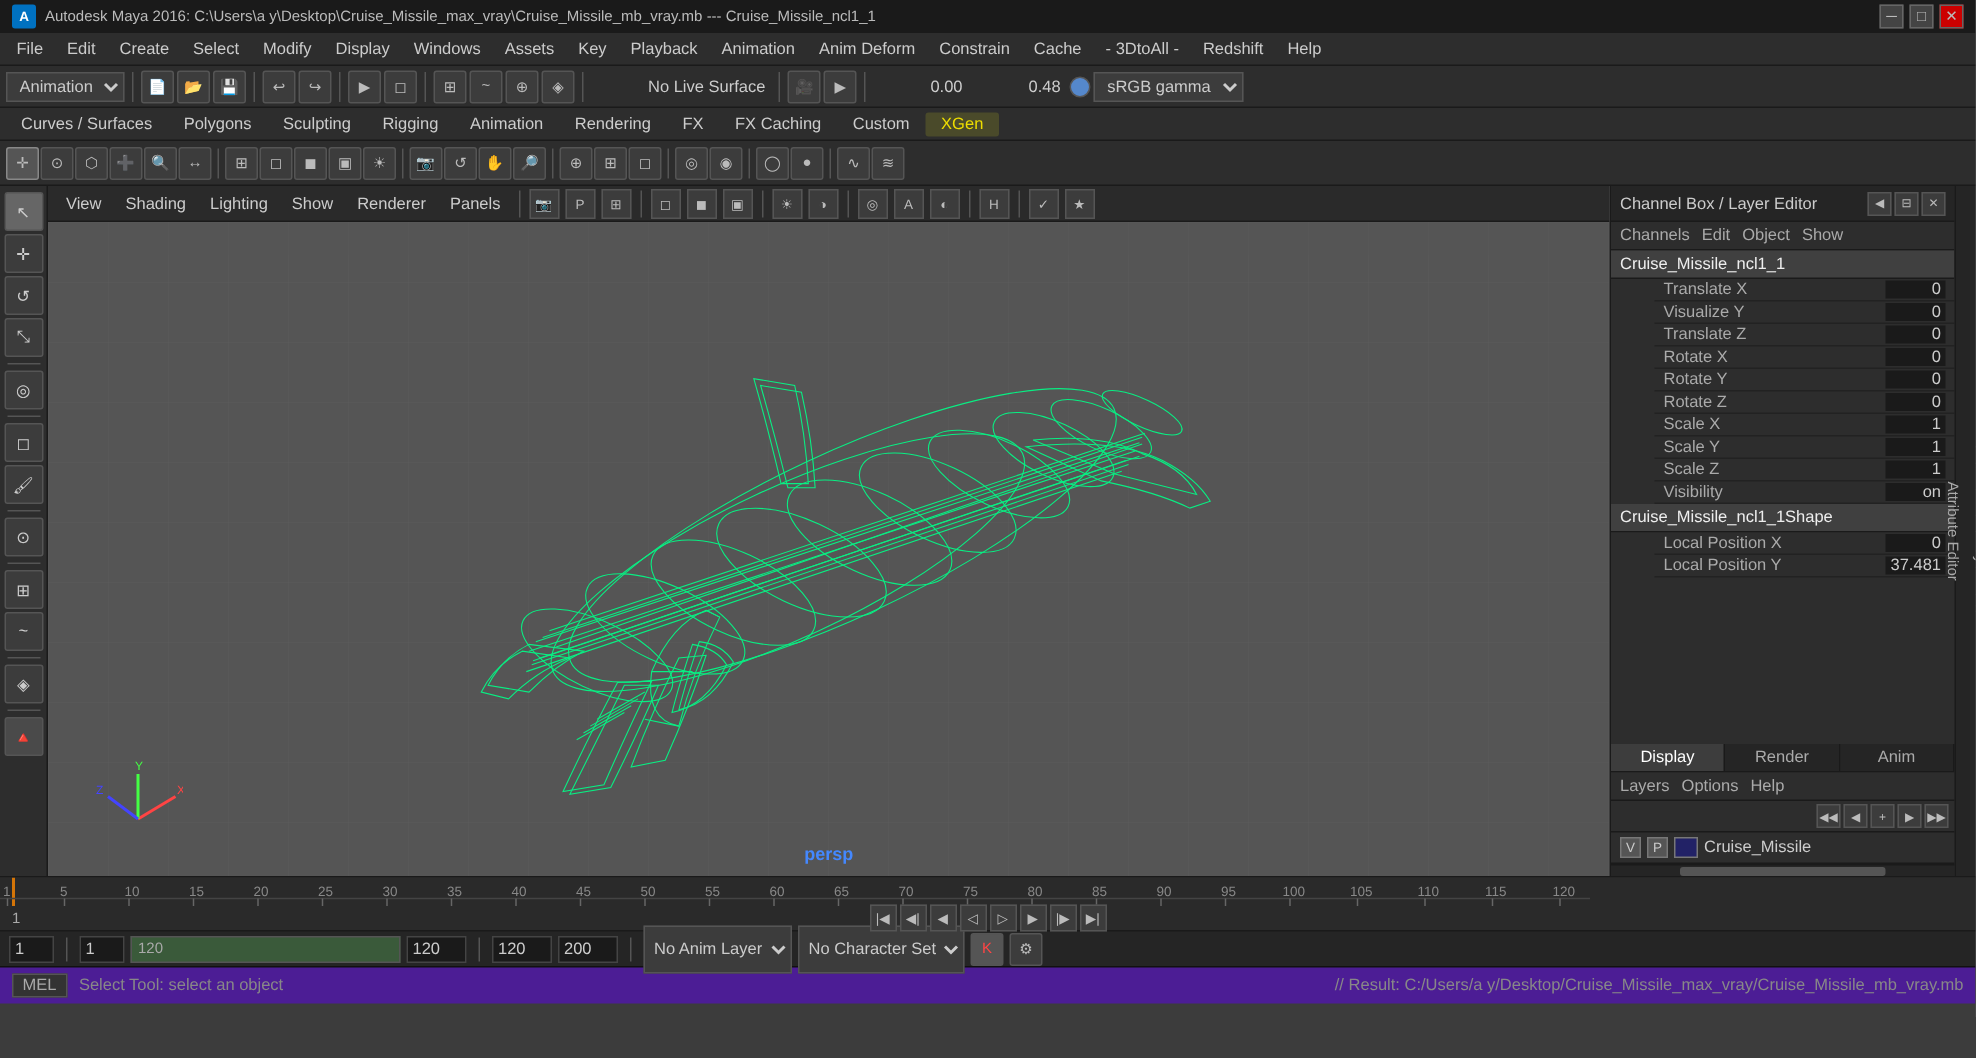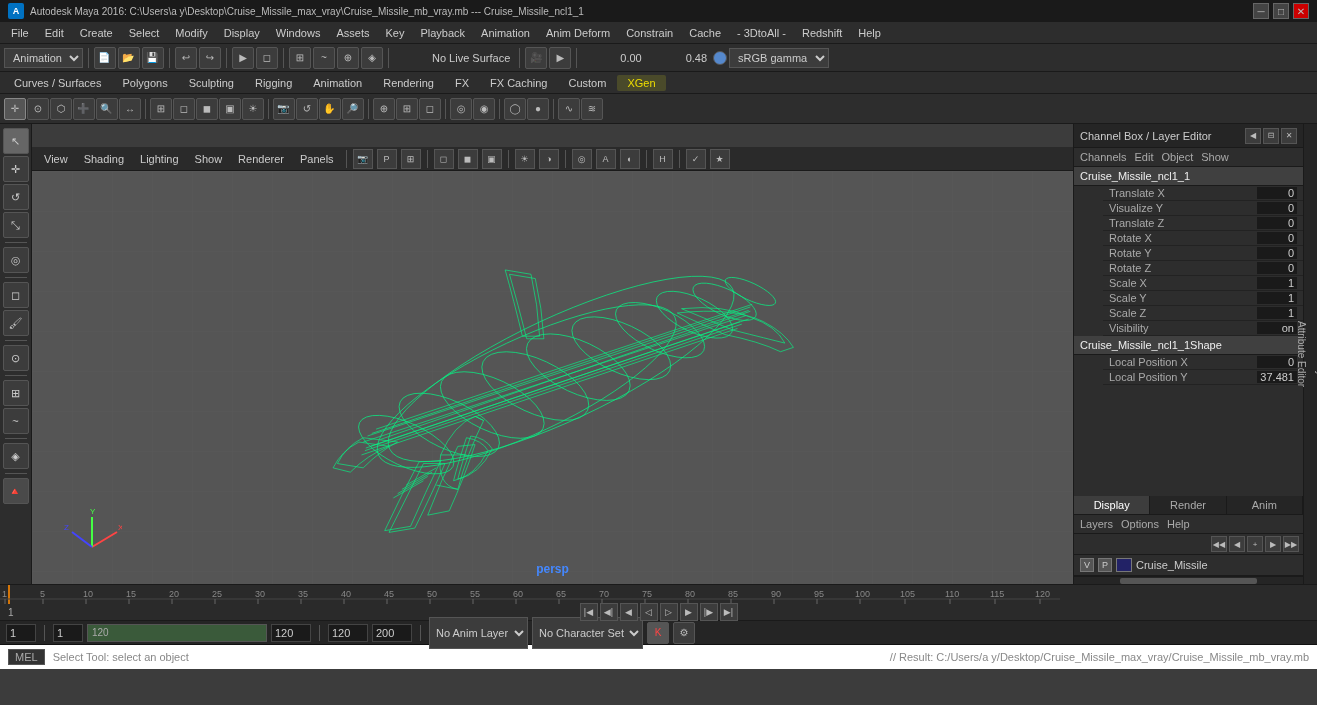--- a/index.html
+++ b/index.html
@@ -52,21 +52,21 @@
     #left-toolbar {
       width: 32px; background: #2d2d2d; display: flex; flex-direction: column; align-items: center;
       padding: 4px 2px; gap: 2px; border-right: 1px solid #1a1a1a;
     }
     .left-btn { width: 26px; height: 26px; background: #3c3c3c; border: 1px solid #555; display: flex; align-items: center; justify-content: center; cursor: pointer; font-size: 11px; color: #ccc; border-radius: 2px; }
     .left-btn.active { background: #666; }
     .left-sep { width: 22px; height: 1px; background: #555; margin: 2px 0; }
 
     
     #viewport {
-      flex: 1; background: #555555; position: relative; overflow: hidden; margin-top: 23px;
+      flex: 1; background: #555555; position: relative; overflow: hidden;
     }
 
     
     #viewport-toolbar {
       height: 24px; background: #2a2a2a; display: flex; align-items: center; padding: 0 6px; gap: 4px;
       border-bottom: 1px solid #1a1a1a;
     }
     .vp-menu { padding: 1px 6px; cursor: pointer; font-size: 11px; color: #ccc; }
     .vp-sep { width: 1px; height: 18px; background: #555; margin: 0 2px; }
     .vp-btn { width: 20px; height: 20px; background: #3c3c3c; border: 1px solid #555; display: flex; align-items: center; justify-content: center; cursor: pointer; font-size: 9px; color: #bbb; }
@@ -164,21 +164,21 @@
     #bottom-controls {
       height: 24px; background: #252525; display: flex; align-items: center; padding: 0 6px; gap: 4px;
       border-top: 1px solid #1a1a1a;
     }
     .bc-field { background: #1a1a1a; border: 1px solid #444; color: #ccc; height: 18px; font-size: 11px; padding: 0 3px; width: 40px; }
     .bc-dropdown { background: #3c3c3c; border: 1px solid #555; color: #ccc; height: 32px; font-size: 11px; padding: 0 2px; }
     .bc-sep { width: 1px; height: 16px; background: #555; margin: 0 4px; }
 
     
     #statusbar {
-      height: 20px; background: #ffffff; display: flex; align-items: center; padding: 12px 8px; gap: 8px;
+      height: 20px; background: #4c1d95; display: flex; align-items: center; padding: 12px 8px; gap: 8px;
       border-top: 1px solid #111; justify-content: space-between;
     }
     #statusbar-left { font-size: 11px; color: #888; }
     #statusbar-right { font-size: 11px; color: #888; }
 
     
     .vp-grid { position: absolute; top: 0; left: 0; width: 100%; height: 100%; opacity: 0.15; }
     .pb-btn { width: 18px; height: 18px; background: #3c3c3c; border: 1px solid #555; display: flex; align-items: center; justify-content: center; font-size: 9px; color: #bbb; cursor: pointer; }
 
     

